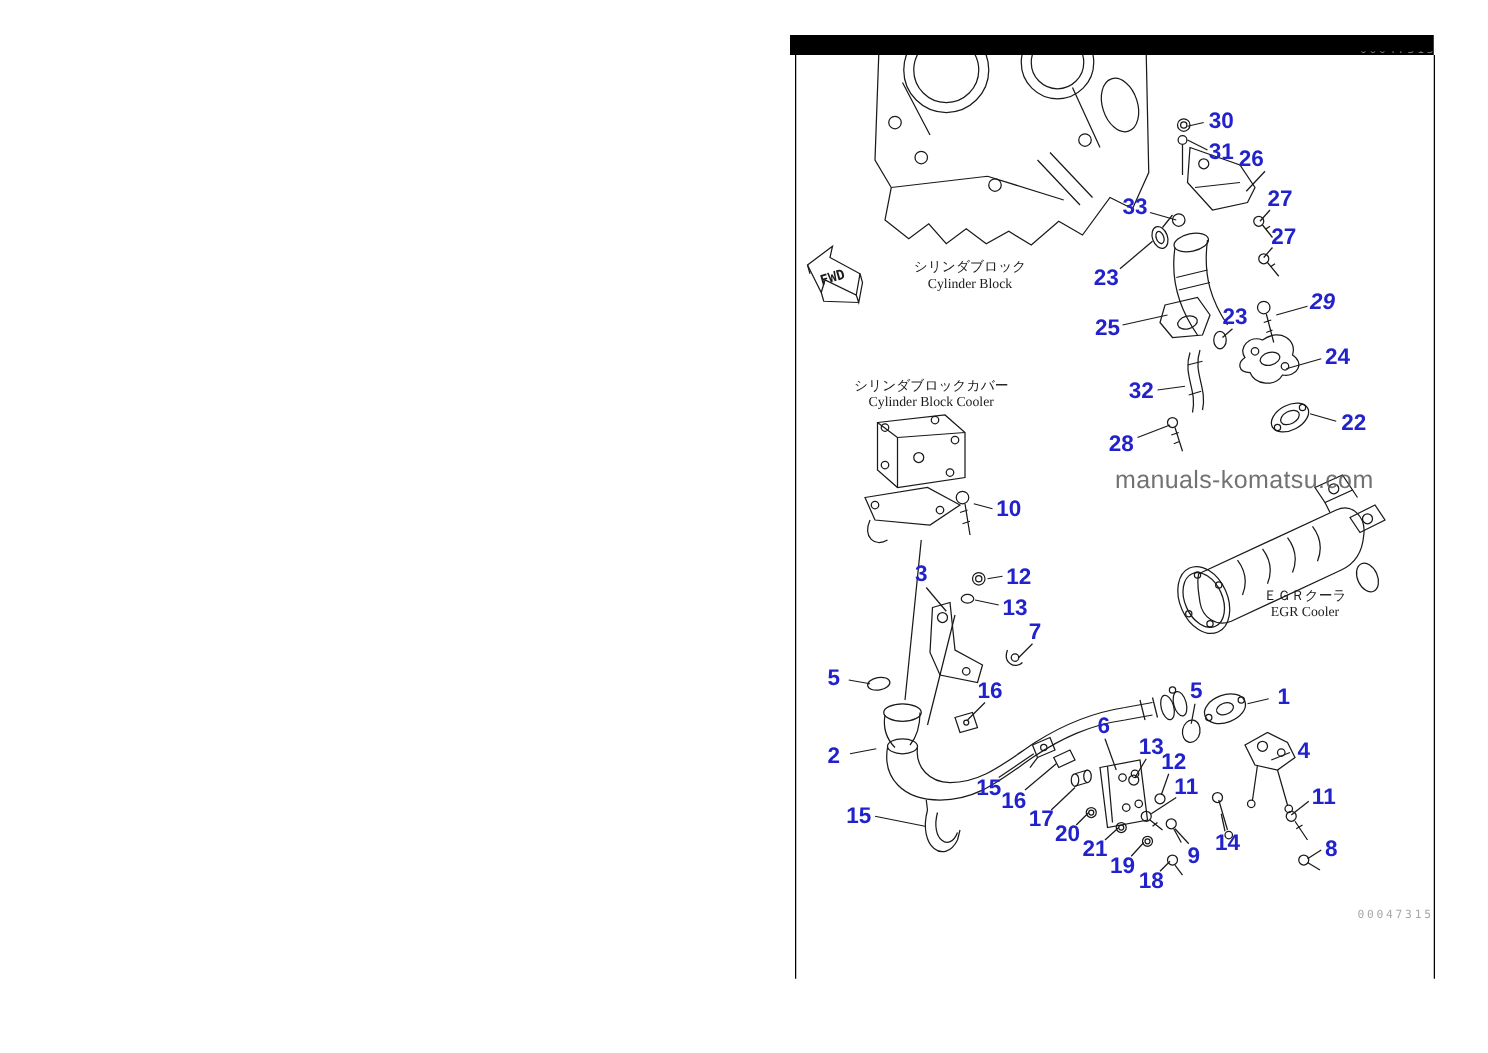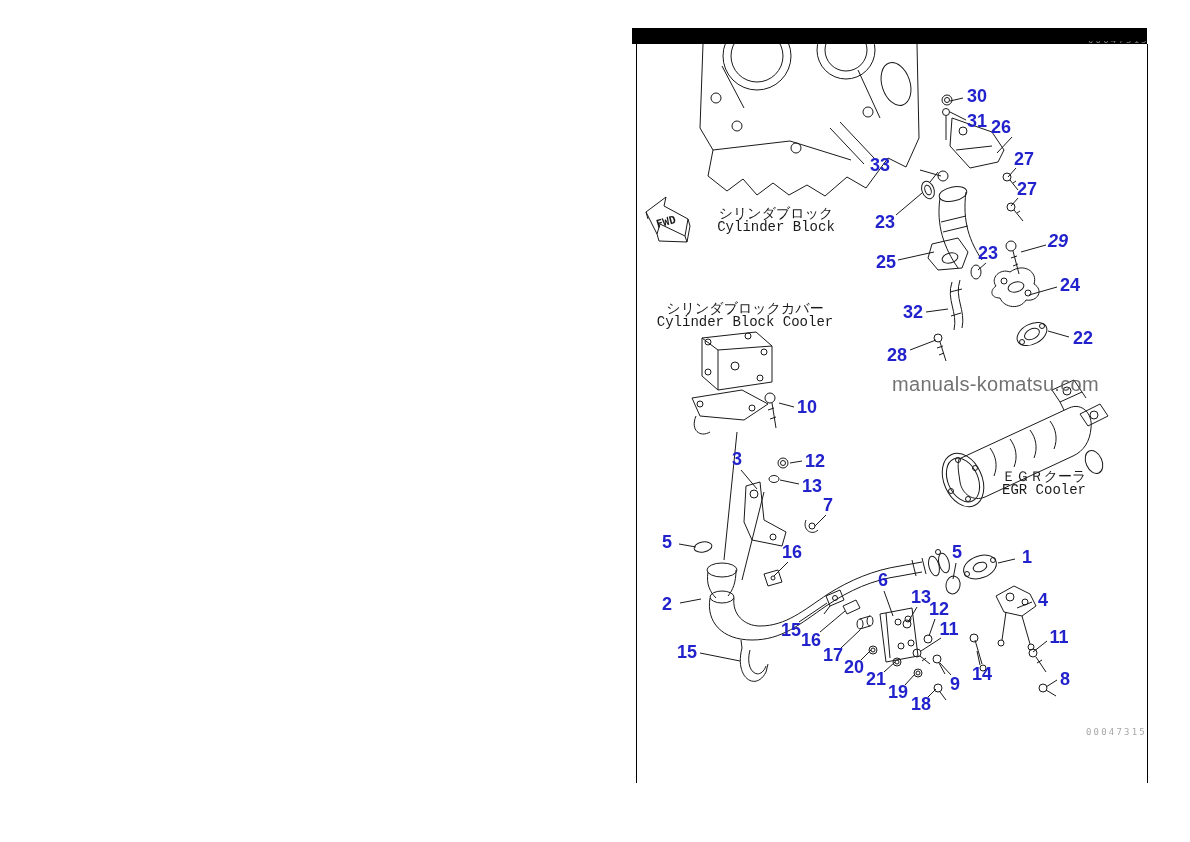--- a/index.html
+++ b/index.html
@@ -23,21 +23,21 @@
   #art{position:absolute;left:0;top:0;width:1190px;height:842px;pointer-events:none;}
   #art path,#art circle,#art ellipse,#art line,#art rect{
     fill:none;stroke:var(--line,#1a1a1a);stroke-width:1;
   }
   .fwd{
     position:absolute;left:666px;top:222px;transform:translate(-50%,-50%) rotate(-16deg);
     font-family:"DejaVu Sans Mono",monospace;font-size:11px;font-weight:bold;color:#1a1a1a;
   }
   .diagram-label{
     position:absolute;transform:translateX(-50%);text-align:center;white-space:nowrap;
-    font-family:Liberation Mono, monospace;font-size:14px;line-height:13px;color:#1a1a1a;
+    font-family:Liberation Serif, serif;font-size:11px;line-height:13px;color:#1a1a1a;
   }
   .callout{
     position:absolute;transform:translate(-50%,-50%);
     font-family:"Liberation Sans",sans-serif;font-size:18px;font-weight:bold;
     color:var(--callout,#2222cc);cursor:pointer;line-height:1;
   }
   .watermark{
     position:absolute;left:892px;top:373px;font-size:20px;color:var(--watermark,#5a5a5a);
     opacity:.85;letter-spacing:.3px;white-space:nowrap;
   }
@@ -310,21 +310,21 @@
         <div>ＥＧＲクーラ</div>
         <div>EGR Cooler</div>
       </div>
     </div>
   <div id="callouts">
       <span class="callout" style="left: 977px; top: 96px;">30</span>
       <span class="callout" style="left: 977px; top: 121px;">31</span>
       <span class="callout" style="left: 980px; top: 127px; margin-left: 21px;">26</span>
       <span class="callout" style="left: 1024px; top: 159px;">27</span>
       <span class="callout" style="left: 1027px; top: 189px;">27</span>
-      <span class="callout" style="left: 880px; top: 165px;">33</span>
+      <span class="callout" style="left: 908px; top: 165px;">33</span>
       <span class="callout" style="left: 885px; top: 222px;">23</span>
       <span class="callout" style="left: 1058px; top: 241px; font-style: italic;">29</span>
       <span class="callout" style="left: 886px; top: 262px;">25</span>
       <span class="callout" style="left: 988px; top: 253px;">23</span>
       <span class="callout" style="left: 1070px; top: 285px;">24</span>
       <span class="callout" style="left: 913px; top: 312px;">32</span>
       <span class="callout" style="left: 897px; top: 355px;">28</span>
       <span class="callout" style="left: 1083px; top: 338px;">22</span>
       <span class="callout" style="left: 807px; top: 407px;">10</span>
       <span class="callout" style="left: 737px; top: 459px;">3</span>

